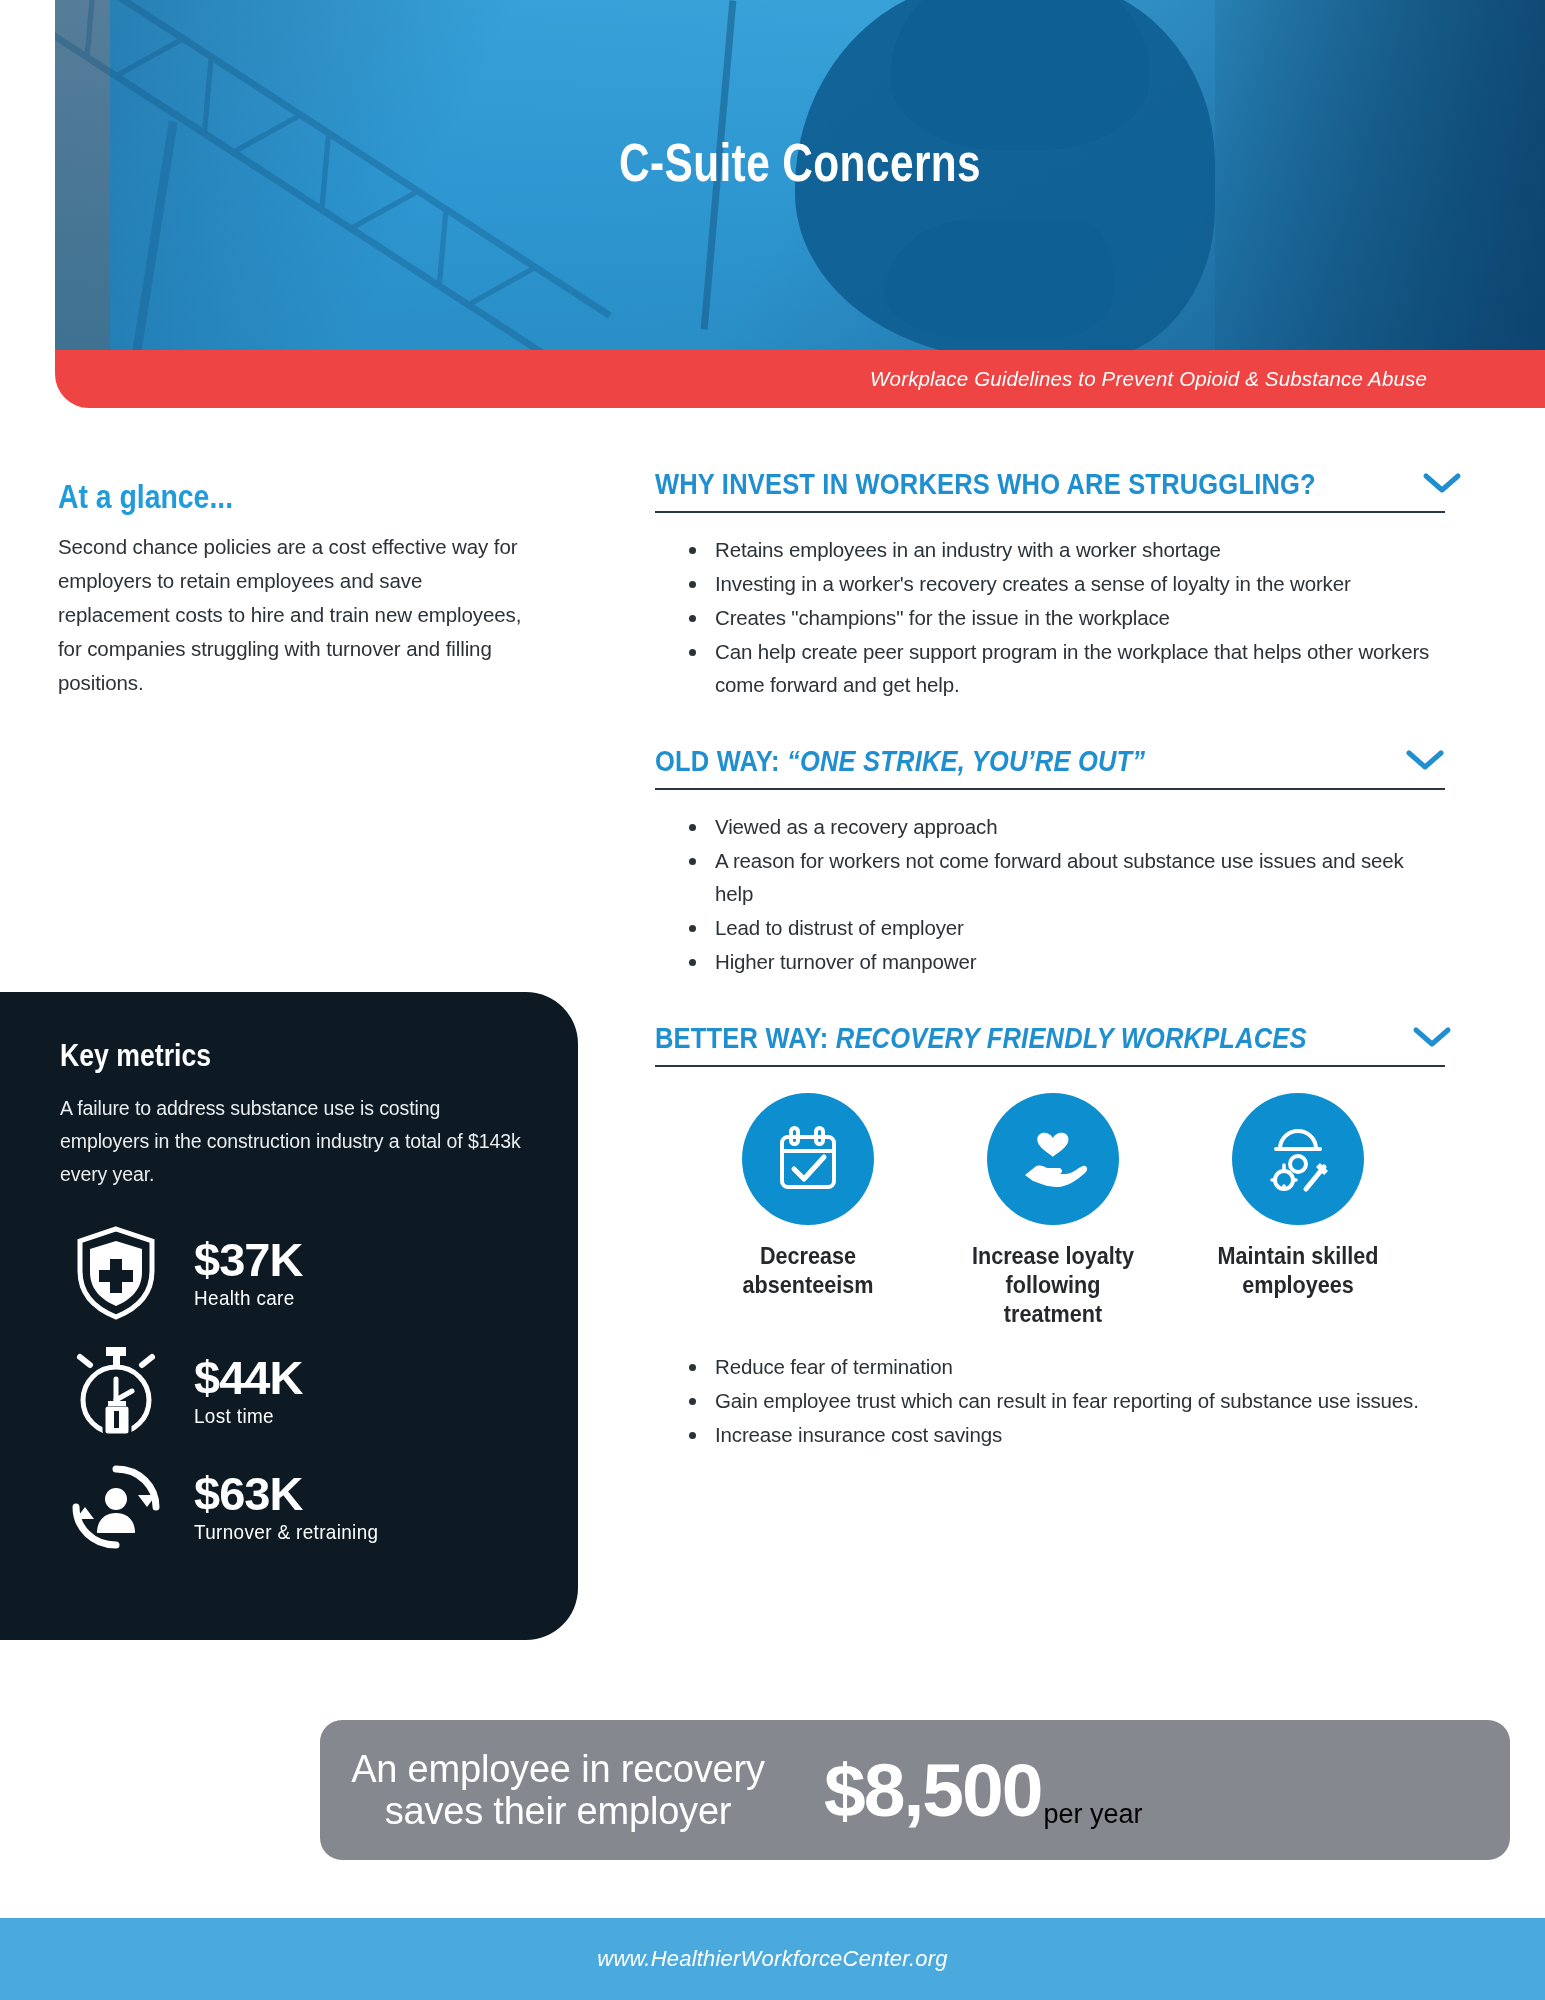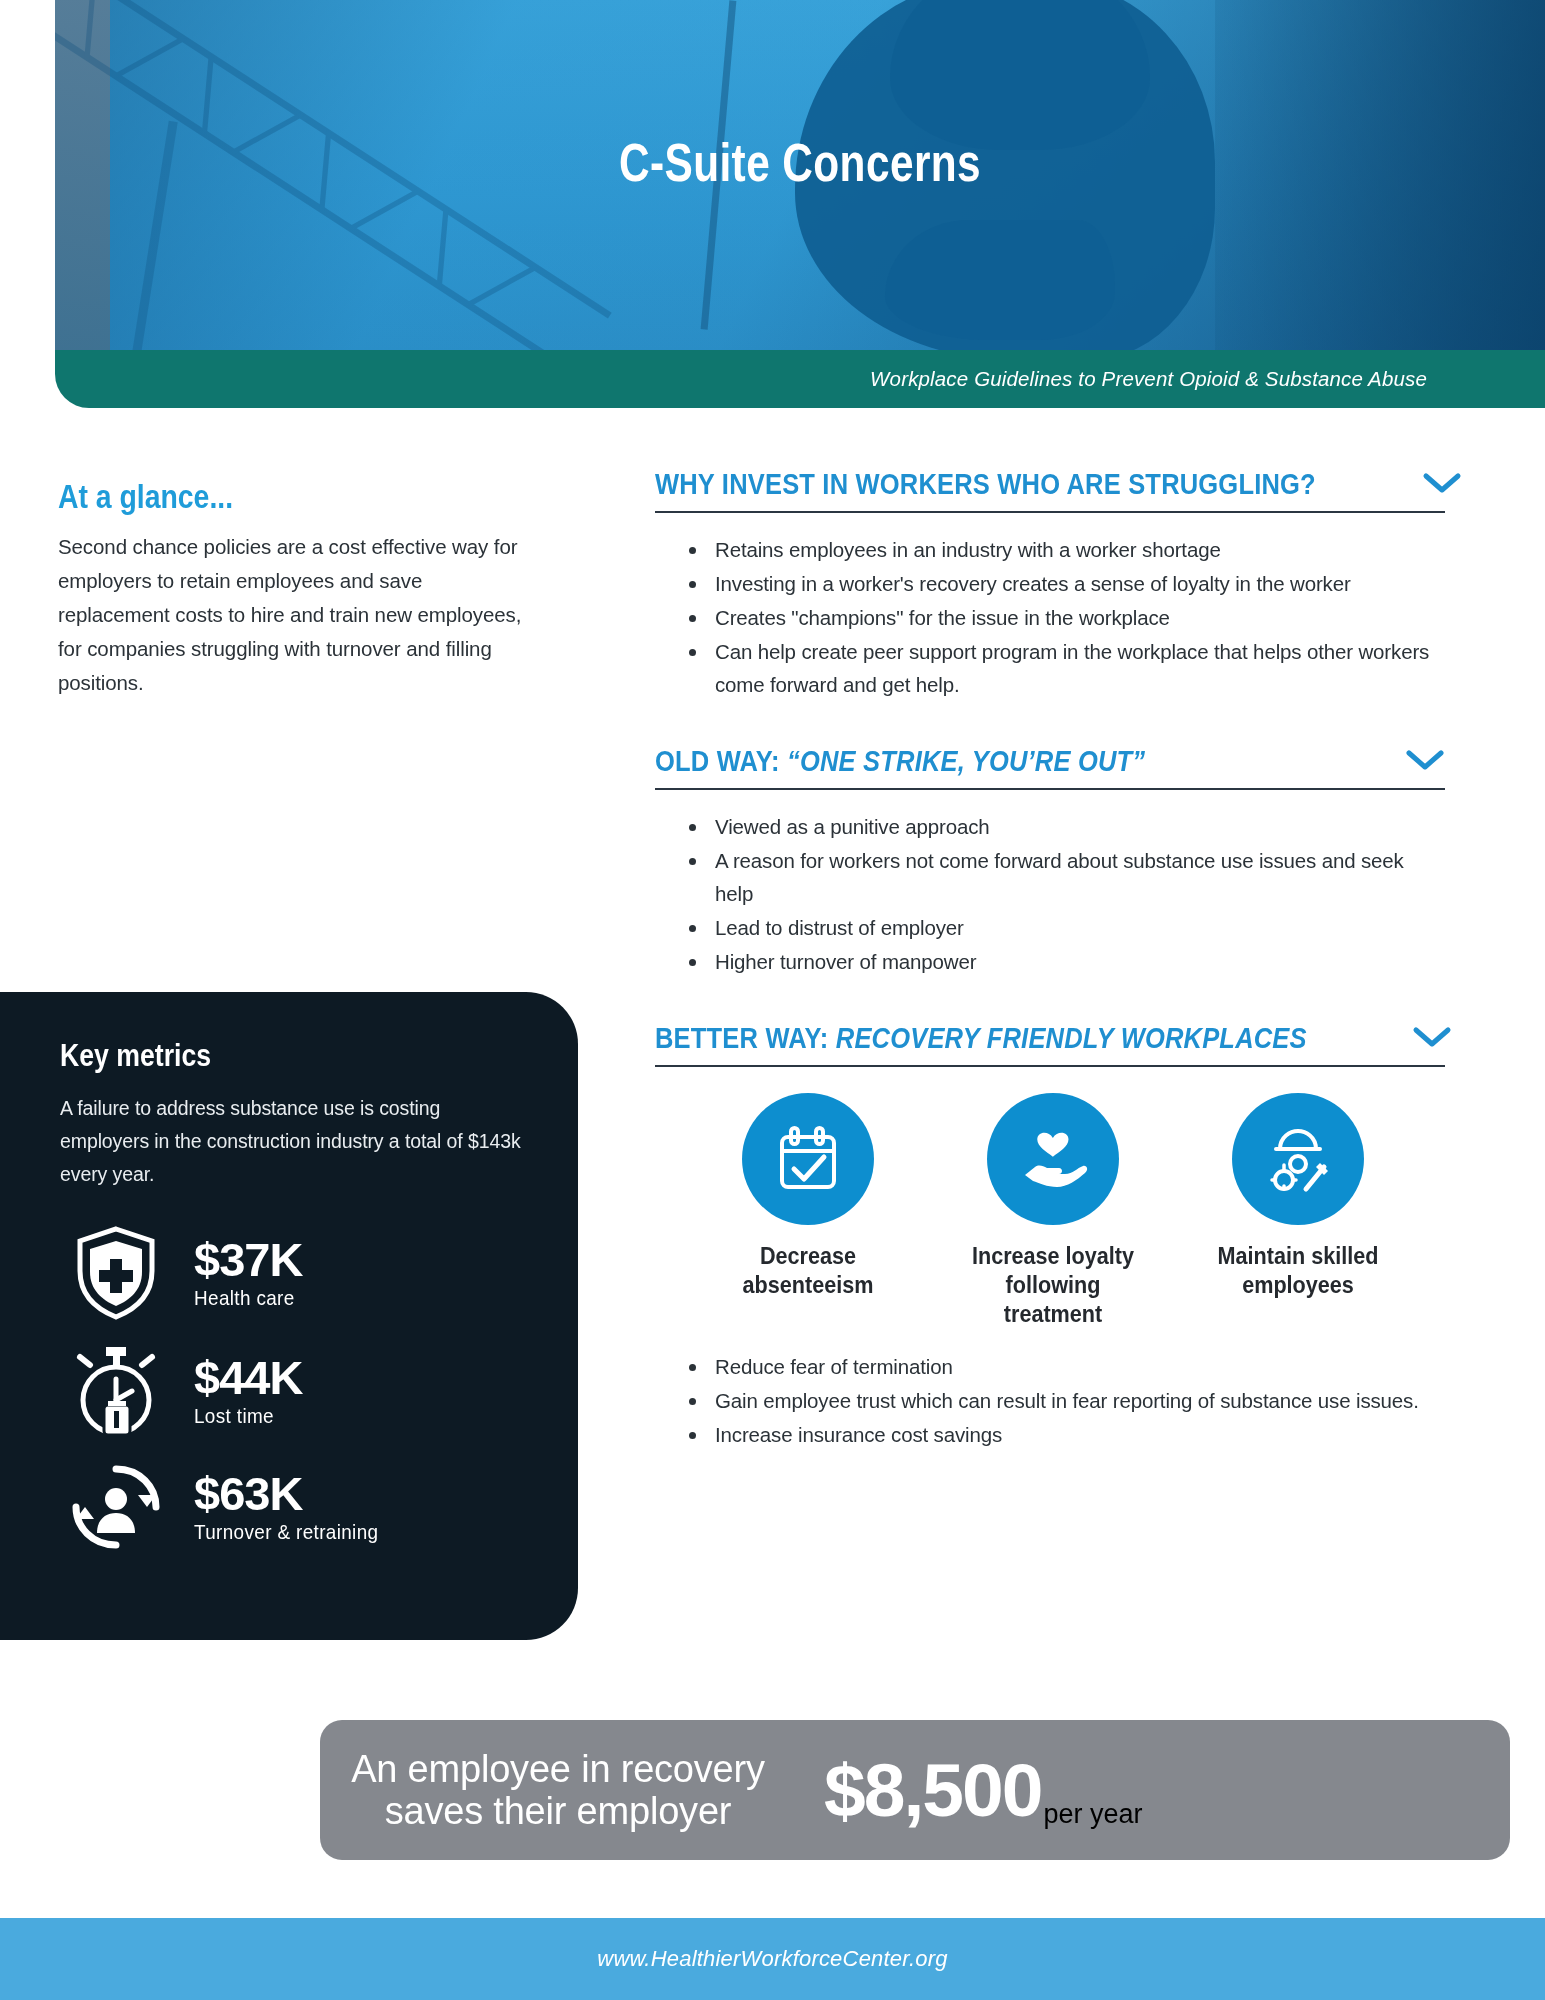--- a/index.html
+++ b/index.html
@@ -114,21 +114,21 @@
     letter-spacing: 0.5px;
     transform: scaleX(0.80);
     transform-origin: center;
     z-index: 5;
   }
 
   .subtitle-band {
     position: absolute;
     left: 55px; top: 350px;
     width: 1490px; height: 58px;
-    background: #0f766e;
+    background: #ef4444;
     border-bottom-left-radius: 34px;
     display: flex;
     align-items: center;
     justify-content: flex-end;
     padding-right: 118px;
   }
   .subtitle-band span {
     color: #ffffff;
     font-size: 20.5px;
     font-style: italic;
@@ -466,21 +466,21 @@
     <div class="section-head">
       <h2><span>OLD WAY: </span><span class="ital">“ONE STRIKE, YOU’RE OUT”</span></h2>
       <span class="chev">
         <svg width="40" height="24" viewBox="0 0 40 24">
           <path d="M4 5 L20 19 L36 5" fill="none" stroke="#1f8fd0" stroke-width="5" stroke-linecap="round" stroke-linejoin="round"></path>
         </svg>
       </span>
     </div>
     <div class="rule"></div>
     <ul class="bullets">
-      <li>Viewed as a punitive approach</li>
+      <li>Viewed as a recovery approach</li>
       <li>A reason for workers not come forward about substance use issues and seek help</li>
       <li>Lead to distrust of employer</li>
       <li>Higher turnover of manpower</li>
     </ul>
   </div>
 
   <div class="section" style="margin-top:44px;">
     <div class="section-head">
       <h2><span>BETTER WAY: </span><span class="ital">RECOVERY FRIENDLY WORKPLACES</span></h2>
       <span class="chev">

